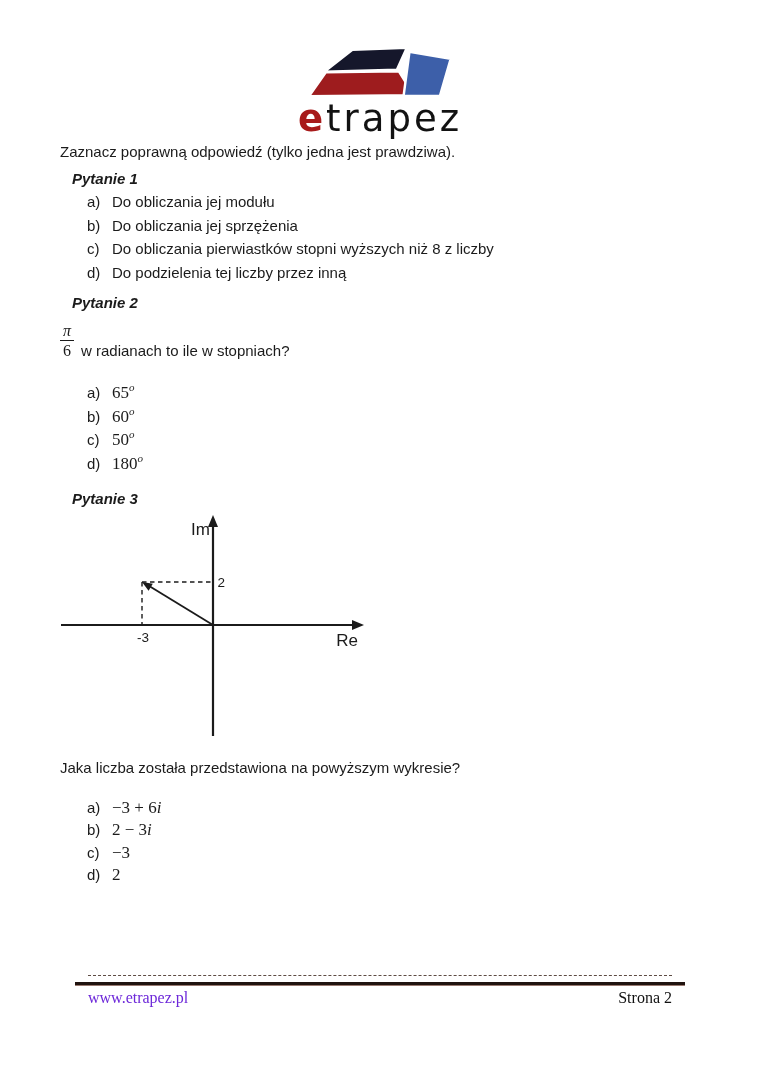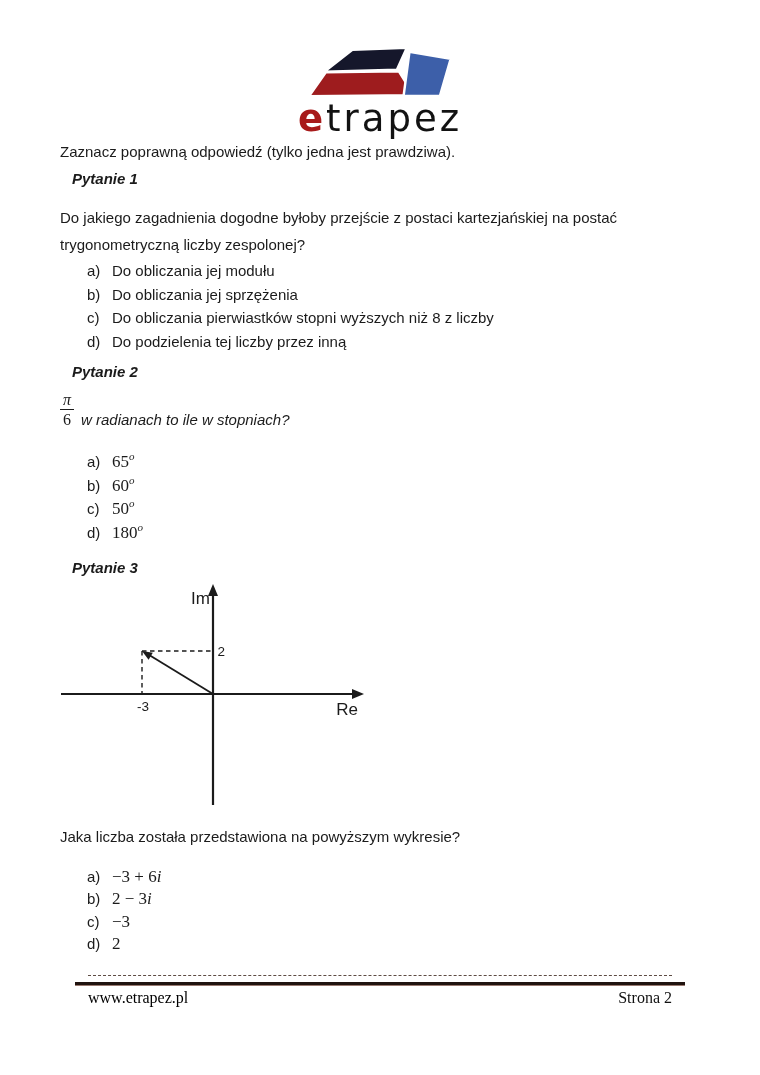--- a/index.html
+++ b/index.html
@@ -45,59 +45,55 @@
   .frac-row { margin:10px 0 0; }
   .frac {
     display:inline-block; text-align:center; vertical-align:baseline;
     font-family:"Liberation Serif", serif; font-size:16px;
   }
   .frac .num {
     display:block; font-style:italic; line-height:16px;
     padding:0 3px 1px; border-bottom:1.3px solid #1b1b1b;
   }
   .frac .den { display:block; line-height:17px; padding-top:1px; }
-  .frac-q { margin-left:7px;font-style:italic; }
+  .frac-q { margin-left:7px; }
 
   
   .graph-wrap { margin-top:4px; }
   .graph-wrap svg { display:block; }
   .ax-label { font-family:"Liberation Sans", sans-serif; font-size:17px; fill:#1b1b1b; }
   .tick-label { font-family:"Liberation Sans", sans-serif; font-size:13.5px; fill:#1b1b1b; }
 
   
   .footer { position:absolute; left:75px; right:75px; top:975px; }
   .footer-thin { height:0; border-top:1.6px dashed #5d4c44; margin:0 13px 6px; }
   .footer-rule { height:4px; background:#20130f; border-bottom:1px solid #9a7a70; }
   .footer-row {
     display:flex; justify-content:space-between; margin:3px 13px 0;
     font-family:"Liberation Serif", serif; font-size:16px; color:#111;
   }
-  .footer-link { text-decoration:none; color:#000000; }
+  .footer-link { text-decoration:none; color:#6d28d9; }
 </style>
 </head>
 <body>
 
 <div class="page">
 
   <div class="logo">
     <svg width="148" height="54" viewBox="0 0 148 55" aria-hidden="true">
       <polygon points="18,26 46,4 101,2 91,24" stroke="#ffffff" stroke-width="2" fill="#15172b"></polygon>
       <polygon points="2,51 19,27 93,26 108,50" stroke="#ffffff" stroke-width="2" fill="#9e1c1e"></polygon>
       <polygon points="98,51 104,6 146,13 135,51" stroke="#ffffff" stroke-width="2.5" fill="#3d5fa9"></polygon>
     </svg>
     <div class="logo-text"><span class="brand-e">e</span><span>trapez</span></div>
   </div>
 
   <p class="intro">Zaznacz poprawną odpowiedź (tylko jedna jest prawdziwa).</p>
 
   <p class="qhead">Pytanie 1</p>
-  <p class="qtext">
-      <span class="tline">Do jakiego zagadnienia dogodne byłoby przejście z postaci kartezjańskiej na postać</span>
-      <span class="tline">trygonometryczną liczby zespolonej?</span>
-    </p>
   <div class="opts">
     <div class="opt">
       <span class="opt-label">a)</span>
       <span class="opt-text">Do obliczania jej modułu</span>
     </div>
     <div class="opt">
       <span class="opt-label">b)</span>
       <span class="opt-text">Do obliczania jej sprzężenia</span>
     </div>
     <div class="opt">

